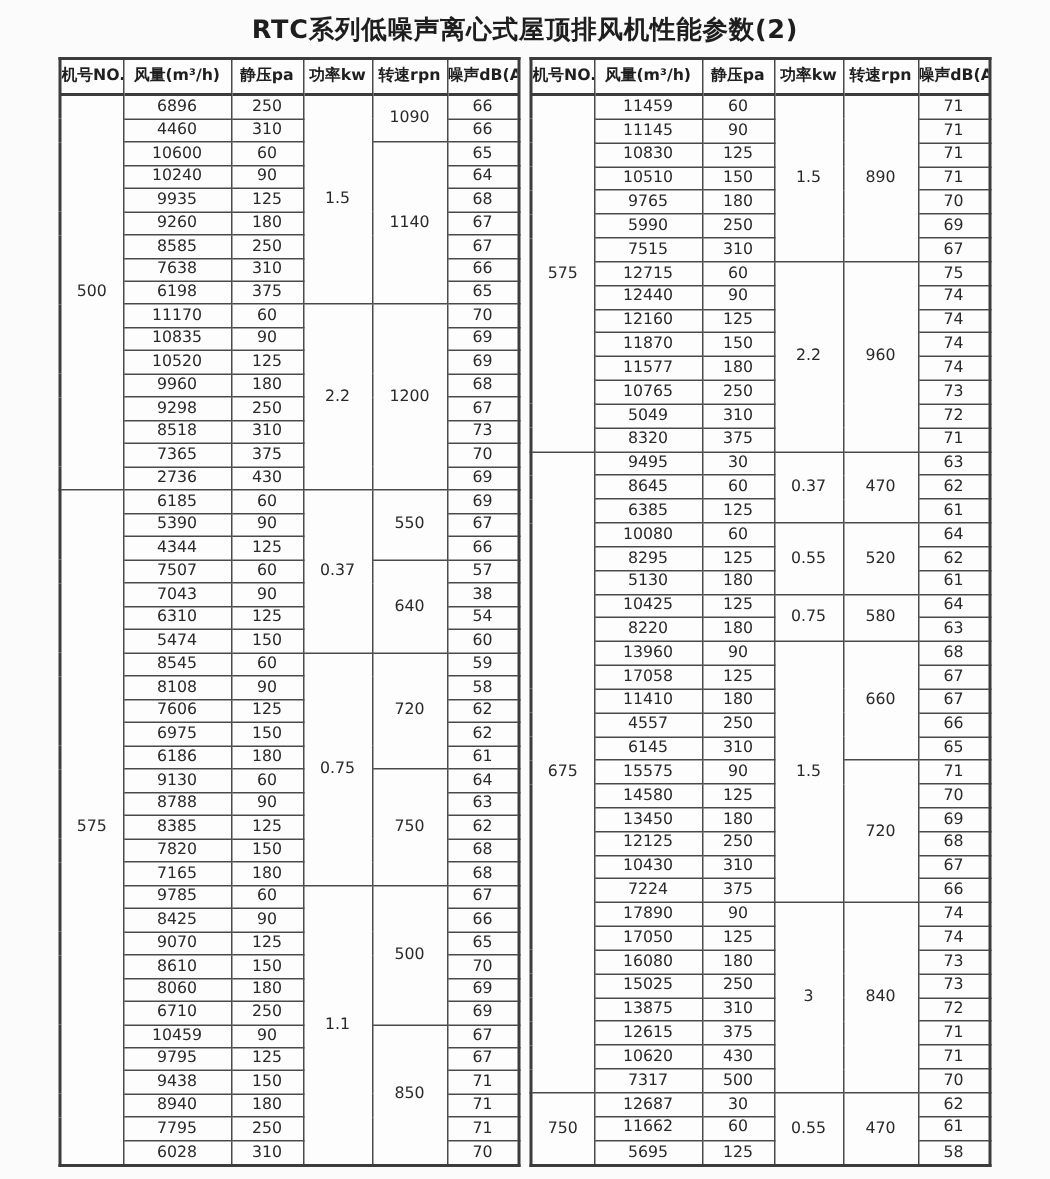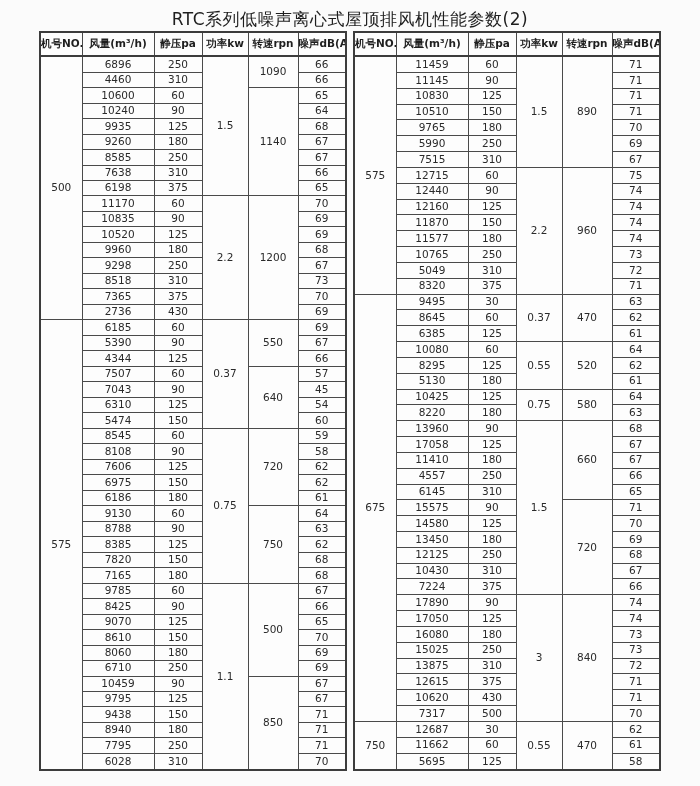--- a/index.html
+++ b/index.html
@@ -11,31 +11,32 @@
     font-family: "DejaVu Sans", "Liberation Sans", sans-serif;
     color: #2a2a2a;
   }
   .page {
     width: 700px;
     height: 786px;
     overflow: hidden;
   }
   .title {
     text-align: center;
-    font-weight: normal;
+    font-weight: bold;
     font-size: 17px;
     letter-spacing: 0.5px;
     padding-top: 8px;
     color: #1e1e1e;
   }
   .tables {
     display: flex;
     justify-content: center;
     align-items: flex-start;
     gap: 6px;
+    margin-top: 7px;
   }
   table.perf {
     border-collapse: collapse;
     table-layout: fixed;
     width: 306px;
     height: 740px;
     border: 2px solid #3c3c3c;
     background: #fdfdfd;
   }
   table.perf th, table.perf td {
@@ -201,21 +202,21 @@
           </tr>
           <tr>
             <td>7507</td>
             <td>60</td>
             <td class="speed-cell" rowspan="4">640</td>
             <td>57</td>
           </tr>
           <tr>
             <td>7043</td>
             <td>90</td>
-            <td>45</td>
+            <td>38</td>
           </tr>
           <tr>
             <td>6310</td>
             <td>125</td>
             <td>54</td>
           </tr>
           <tr>
             <td>5474</td>
             <td>150</td>
             <td>60</td>

